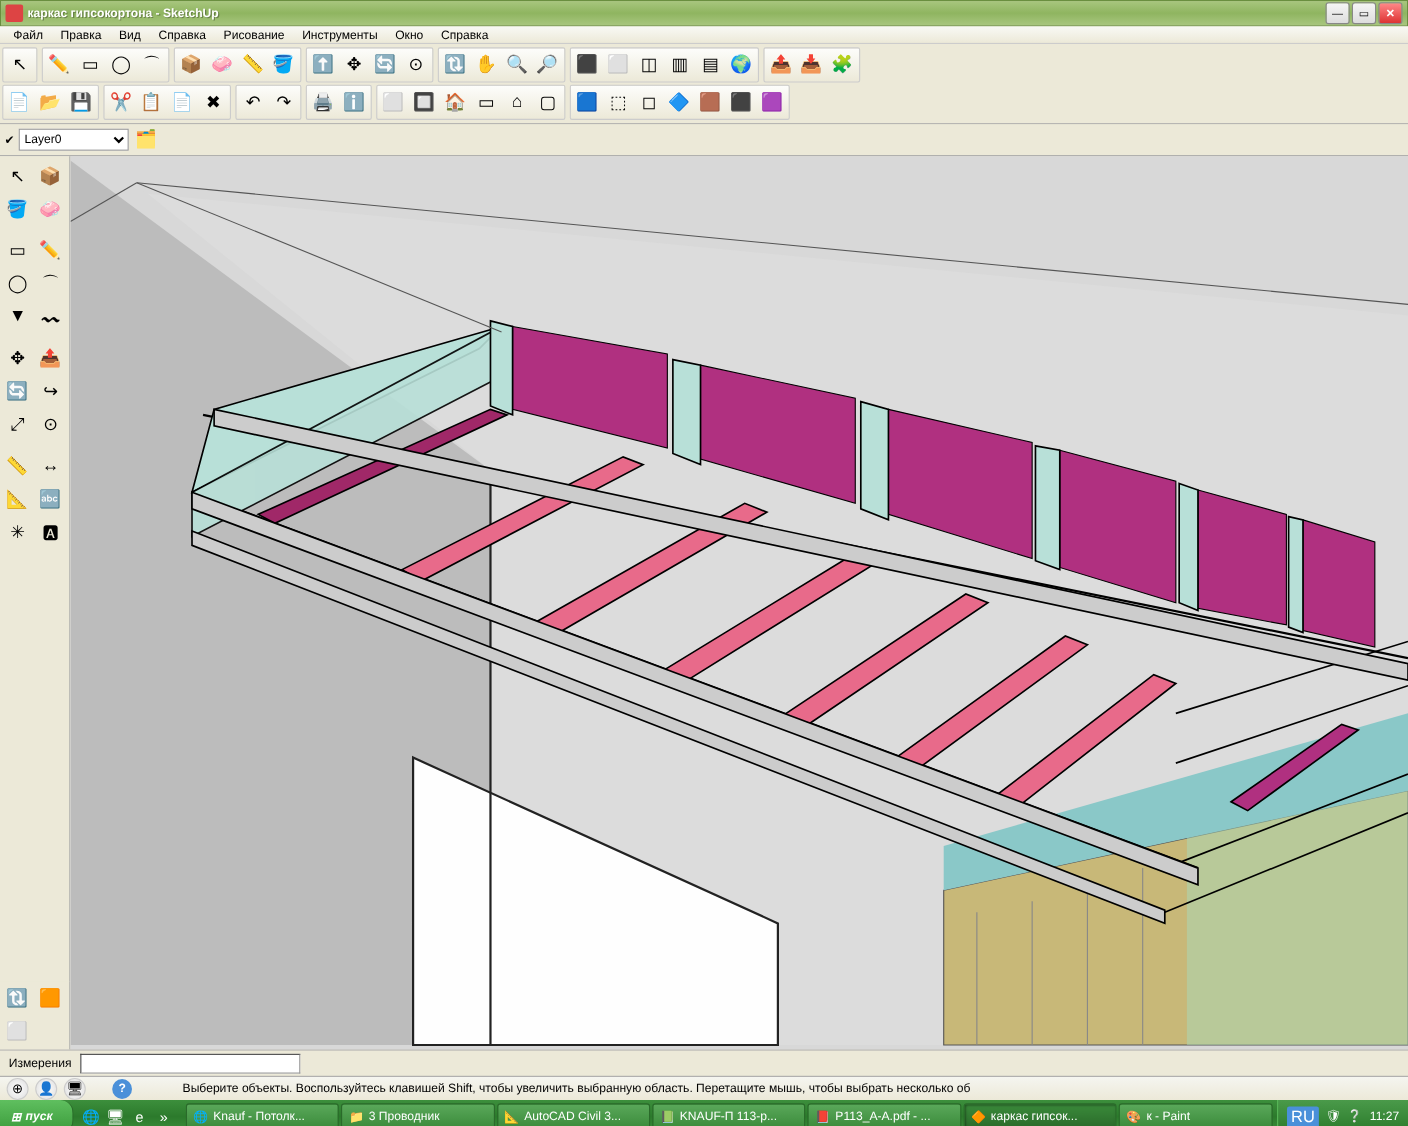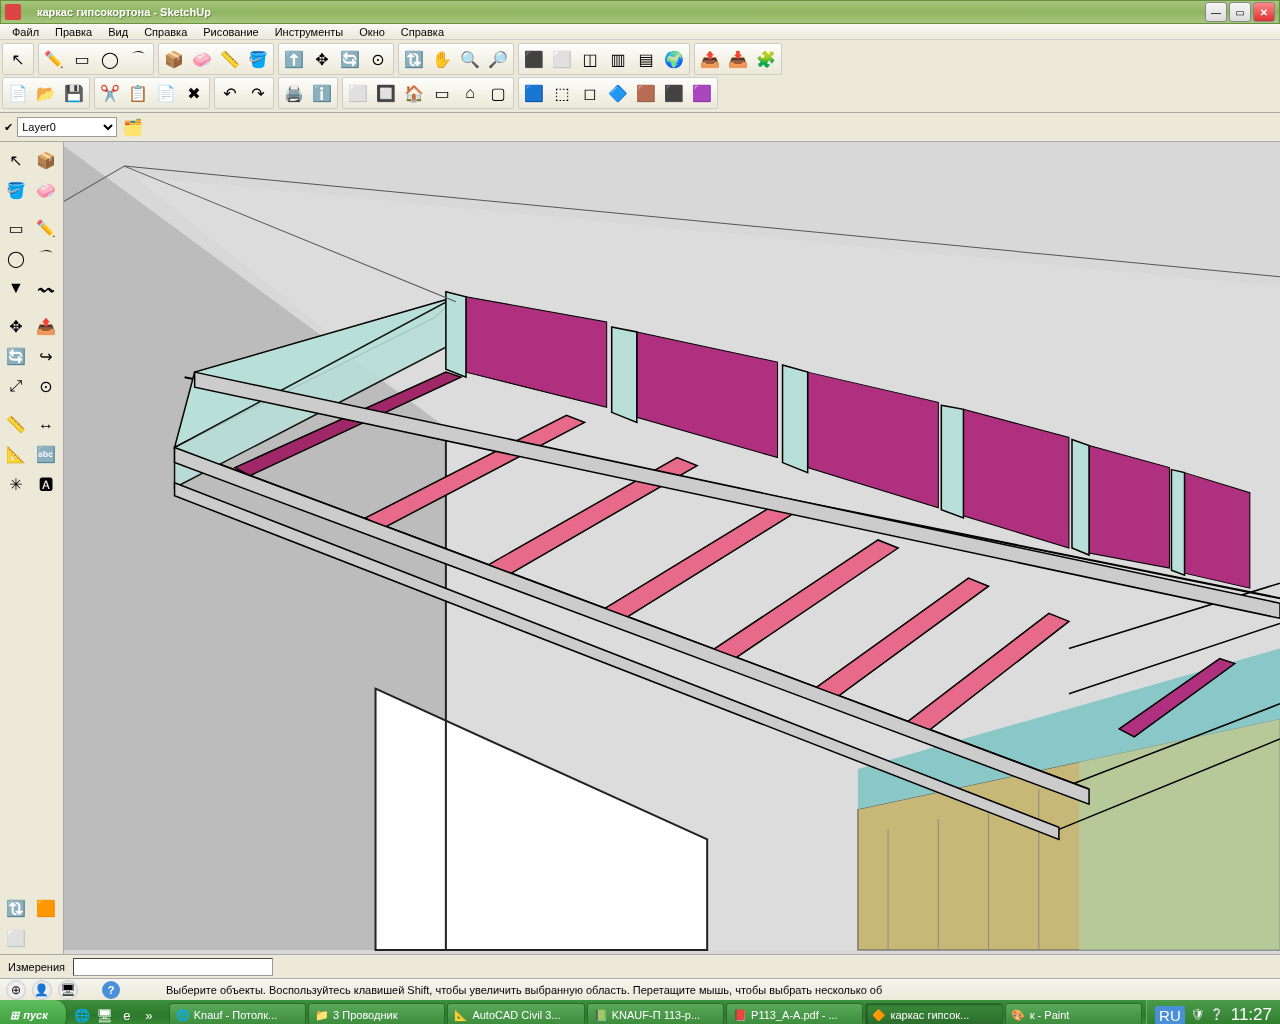--- a/index.html
+++ b/index.html
@@ -1,18 +1,18 @@
 <!DOCTYPE html>
 <html><head>
 <meta charset="utf-8">
 <style>
 * { margin: 0; padding: 0; box-sizing: border-box; font-family: Tahoma, sans-serif; font-size: 11px; }
 body { width: 1280px; height: 1024px; background: #ece9d8; overflow: hidden; position: relative; }
 
-.titlebar { height: 24px; background: linear-gradient(to bottom, #a8c67e 0%, #8fb560 50%, #a8c67e 100%); display: flex; align-items: center; padding: 0 4px; border: 1px solid #6a8f3f; gap: 12px; }
+.titlebar { height: 24px; background: linear-gradient(to bottom, #a8c67e 0%, #8fb560 50%, #a8c67e 100%); display: flex; align-items: center; padding: 0 4px; border: 1px solid #6a8f3f; }
 .titlebar-icon { width: 16px; height: 16px; background: #d44; margin-right: 4px; border-radius: 2px; }
 .titlebar-text { color: #fff; font-weight: bold; flex: 1; text-shadow: 1px 1px 0 rgba(0,0,0,0.3); }
 .win-btns { display: flex; gap: 2px; }
 .win-btn { width: 22px; height: 20px; border: 1px solid #888; background: linear-gradient(#f5f5f5,#ddd); border-radius: 3px; display: flex; align-items: center; justify-content: center; font-size: 10px; cursor: pointer; }
 .win-btn.close { background: linear-gradient(#f88,#d33); color: #fff; font-weight: bold; }
 
 .menubar { height: 16px; background: linear-gradient(#f9f9f5,#ece9d8); display: flex; align-items: center; padding: 0 4px; border-bottom: 1px solid #ccc; }
 .menu-item { padding: 2px 8px; cursor: pointer; }
 
 .toolbar-area { background: #ece9d8; padding: 2px; border-bottom: 1px solid #aaa; }
@@ -48,21 +48,21 @@
 .start-btn { height: 30px; padding: 0 18px 0 10px; background: linear-gradient(to bottom, #5fbf5f, #3a9a3a); color: #fff; font-weight: bold; font-style: italic; display: flex; align-items: center; gap: 4px; border-radius: 0 12px 12px 0; font-size: 13px; cursor:pointer; border-right: 1px solid #2a6a2a;}
 .ql { display: flex; padding: 0 6px; gap: 2px; align-items:center;}
 .ql-btn { width: 20px; height: 20px; display:flex; align-items:center; justify-content:center; cursor:pointer; color:#fff; font-size:13px;}
 .task-items { display: flex; flex: 1; gap: 2px; padding: 2px 4px; overflow: hidden; }
 .task-item { flex: 0 1 140px; height: 24px; background: linear-gradient(#5aa85a,#3a8a3a); border: 1px solid #2a6a2a; border-radius: 3px; display: flex; align-items: center; padding: 0 6px; gap: 4px; color: #fff; cursor: pointer; overflow: hidden; white-space: nowrap; font-size: 10px;}
 .task-item.active { background: linear-gradient(#3a8a3a,#2a6a2a); box-shadow: inset 1px 1px 2px rgba(0,0,0,0.4); }
 .task-item .ti-icon { width: 14px; height: 14px; flex-shrink:0; display:flex; align-items:center; justify-content:center;}
 .tray { background: linear-gradient(#4a9a4a,#2a7a2a); height: 30px; display: flex; align-items: center; padding: 0 8px; gap: 6px; border-left: 1px solid #5aba5a; }
 .tray-lang { background: #4a90d9; color: #fff; padding: 1px 4px; border-radius: 2px; font-size: 15px; cursor:pointer;}
 .tray-icon { width:14px; height:14px; color:#fff; cursor:pointer;}
-.tray-time { color: #fff; font-size: 17px; }
+.tray-time { color: #fff; font-size: 11px; }
 </style>
 </head>
 <body>
 
 <div class="titlebar">
   <div class="titlebar-icon"></div>
   <div class="titlebar-text">каркас гипсокортона - SketchUp</div>
   <div class="win-btns">
     <div class="win-btn">—</div>
     <div class="win-btn">▭</div>

